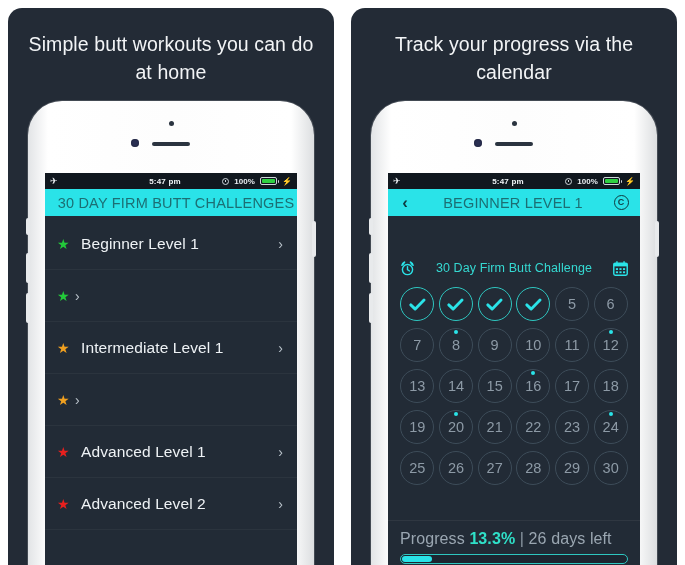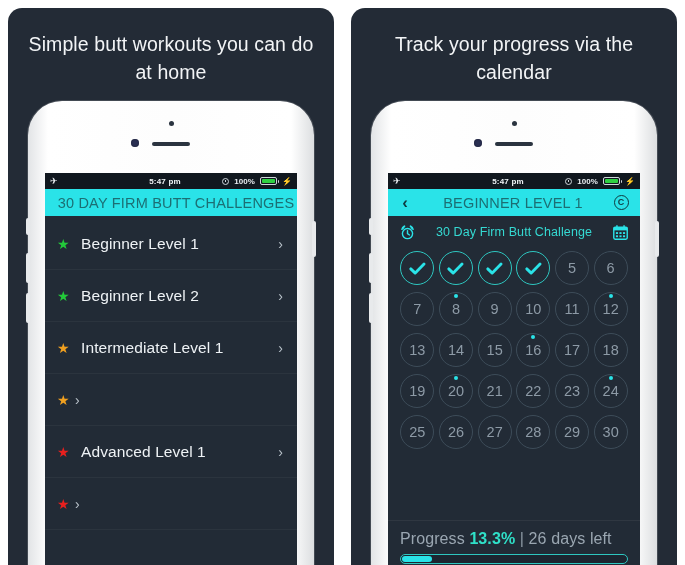--- a/index.html
+++ b/index.html
@@ -149,21 +149,21 @@
   .level-star { font-size:14px; width:18px; line-height:1; }
   .level-label {
     flex:1; color:#eef2f5; font-size:15.5px;
     margin-left:6px; letter-spacing:.1px;
   }
   .level-chev { color:#b9c2ca; font-size:14px; font-weight:300; }
 
   
   .challenge-row {
     height:32px; display:flex; align-items:center;
-    padding:0 11px; gap:6px;
+    padding:0 11px; gap:6px;margin-top:36px;
   }
   .challenge-title {
     flex:1; text-align:center;
     color:#35d9d2; font-size:12.5px; letter-spacing:.1px;
   }
   .icon-alarm, .icon-cal { width:17px; height:17px; flex:none; }
 
   .cal-grid {
     display:grid;
     grid-template-columns:repeat(6,1fr);
@@ -244,39 +244,39 @@
         </div>
 
         <div class="level-list" id="level-list">
             <div class="level-row">
               <span class="level-star" style="color: rgb(35, 201, 58);">★</span>
               <span class="level-label">Beginner Level 1</span>
               <span class="level-chev">›</span>
             </div>
             <div class="level-row">
               <span class="level-star" style="color: rgb(35, 201, 58);">★</span>
-              <span class="level-label">Beginner Level 2</span>
               <span class="level-chev">›</span>
             </div>
             <div class="level-row">
               <span class="level-star" style="color: rgb(240, 160, 32);">★</span>
               <span class="level-label">Intermediate Level 1</span>
               <span class="level-chev">›</span>
             </div>
             <div class="level-row">
               <span class="level-star" style="color: rgb(240, 160, 32);">★</span>
               <span class="level-chev">›</span>
             </div>
             <div class="level-row">
               <span class="level-star" style="color: rgb(232, 32, 30);">★</span>
               <span class="level-label">Advanced Level 1</span>
               <span class="level-chev">›</span>
             </div>
             <div class="level-row">
               <span class="level-star" style="color: rgb(232, 32, 30);">★</span>
+              <span class="level-label">Advanced Level 2</span>
               <span class="level-chev">›</span>
             </div>
           </div>
       </div>
     </div>
   </div>
 
   <div class="panel" id="panel-right">
     <div class="headline">Track your progress via the calendar</div>
 

